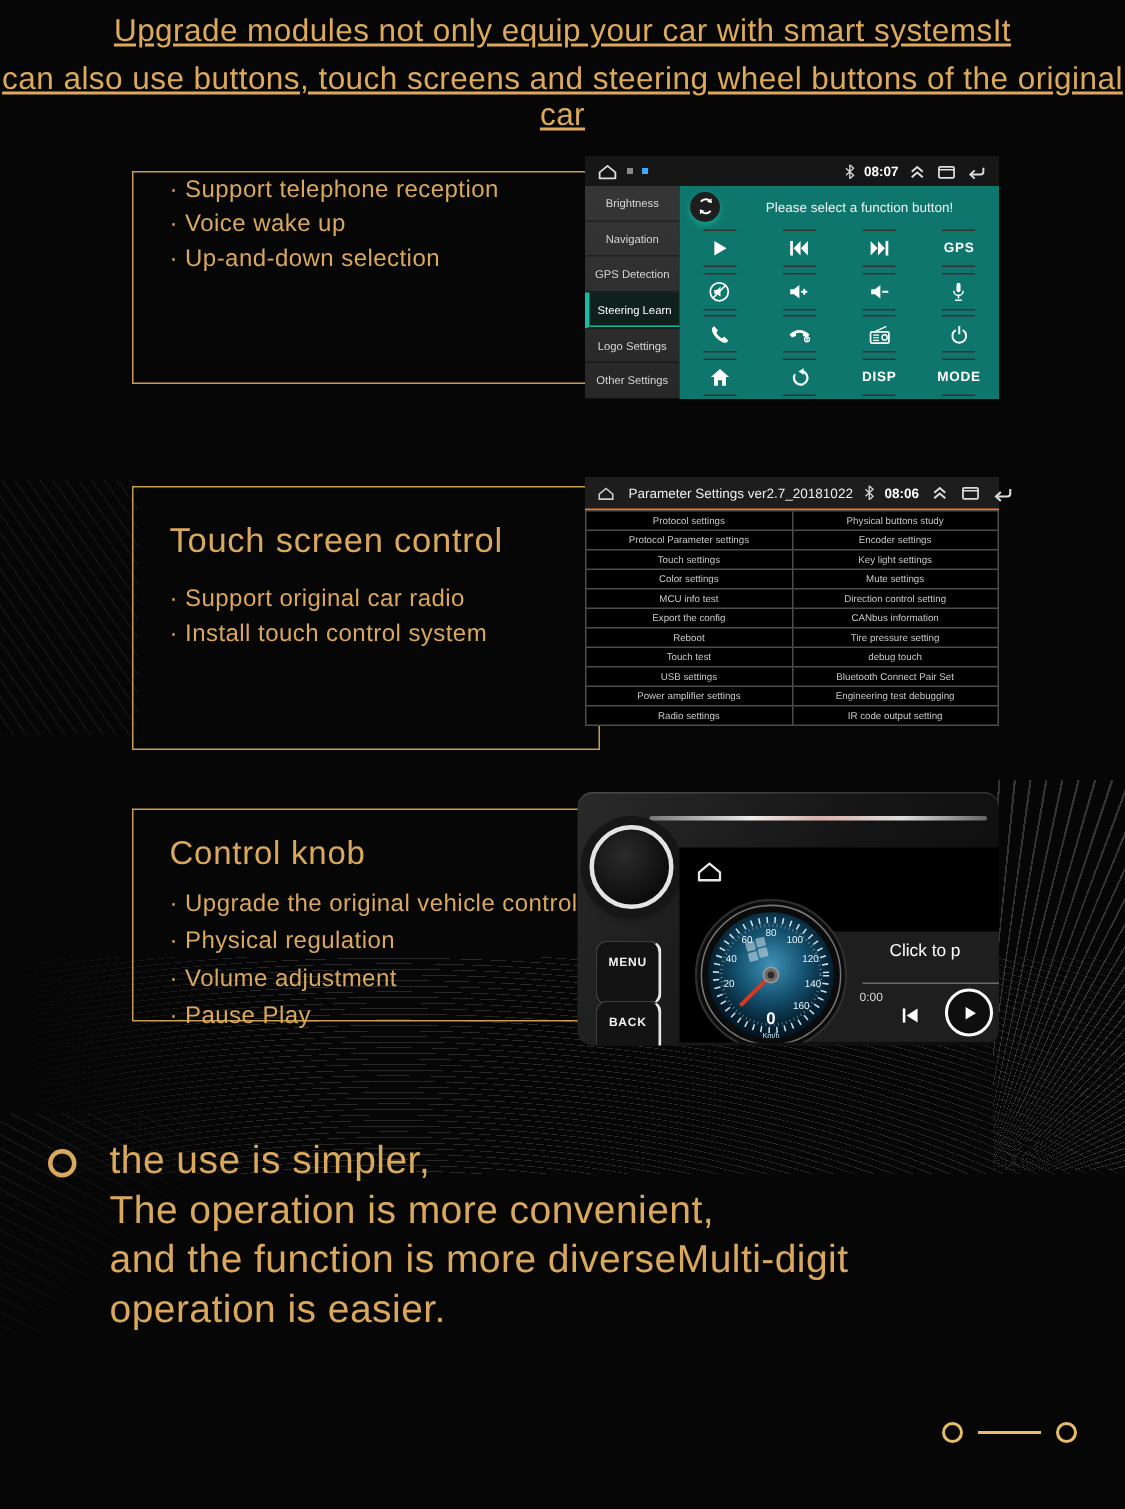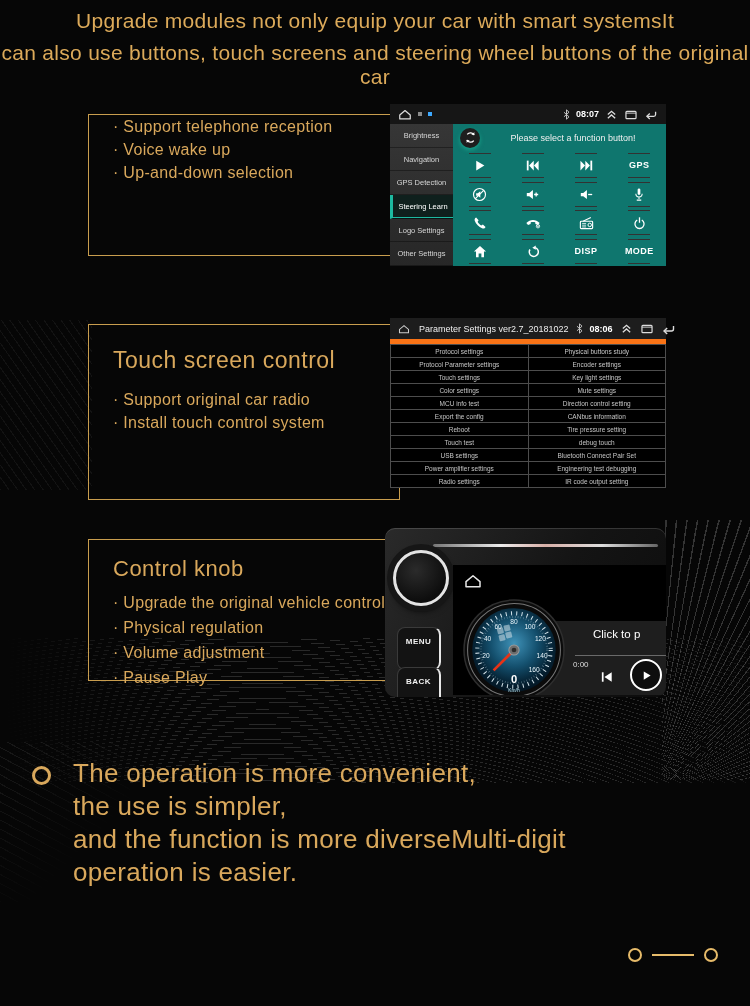--- a/index.html
+++ b/index.html
@@ -1,20 +1,20 @@
 <!DOCTYPE html>
 <html><head>
 <meta charset="utf-8">
 <style>
   html,body{margin:0;padding:0;background:#000;}
   #stage{position:relative;width:750px;height:1006px;background:#060606;overflow:hidden;
          font-family:"Liberation Sans",sans-serif;}
   
   .hdr{position:absolute;top:9px;left:0;right:0;text-align:center;color:#dcaa5a;}
-  .hdr div{font-size:21px;letter-spacing:.3px;}
+  .hdr div{font-size:21px;letter-spacing:.3px;text-decoration:underline;}
   .hdr div+div{margin-top:8px;}
   
   .gbox{position:absolute;left:88px;width:312px;border:1px solid #c89d4e;color:#d9a85c;
         padding:0 0 0 24px;box-sizing:border-box;}
   .gbox h2{font-weight:normal;font-size:23px;margin:22px 0 14px 0;letter-spacing:.5px;}
   .gbox .bl{font-size:16px;line-height:23px;letter-spacing:.3px;}
   #box1{top:114px;height:142px;}
   #box2{top:324px;height:176px;}
   #box3{top:539px;height:142px;}
   #box3 h2{font-size:22px;margin:16px 0 8px 0;}
@@ -51,21 +51,21 @@
   .refresh{width:20px;height:20px;border-radius:50%;background:#1e1e1e;display:flex;align-items:center;
            justify-content:center;box-shadow:0 2px 4px rgba(30,210,170,.5);}
   .prompt{flex:1;text-align:center;color:#f0f0f0;font-size:9px;}
   .s1-grid{flex:1;display:grid;grid-template-columns:repeat(4,1fr);grid-template-rows:repeat(4,1fr);}
   .cell{display:flex;flex-direction:column;align-items:center;justify-content:center;gap:4px;}
   .cell::before,.cell::after{content:"";width:22px;height:1px;background:#323232;}
   .cell .ic{height:15px;display:flex;align-items:center;}
   .cell .tb{font-size:9px;font-weight:bold;color:#fff;letter-spacing:.5px;height:15px;line-height:15px;}
   
   .s2-hdr{height:21px;background:#1d1d1d;display:flex;align-items:center;padding:0 8px;gap:7px;
-          border-bottom:5px solid #f97316;}
+          border-bottom:1px solid #f97316;}
   .s2-title{font-size:9px;color:#ededed;margin-left:-1px;white-space:nowrap;}
   .s2-right{margin-left:auto;display:flex;align-items:center;gap:7px;}
   .s2-table{width:100%;border-collapse:collapse;background:#000;}
   .s2-table td{width:50%;height:12px;border:1px solid #4d4d4d;font-size:6.5px;color:#c6c6c6;
                text-align:center;padding:0;}
   
   #dev{position:absolute;left:385px;top:528px;width:281px;height:169px;border-radius:10px;overflow:hidden;
        background:linear-gradient(120deg,#2a2a2a,#141414 55%,#0c0c0c);
        box-shadow:inset 0 1px 0 rgba(255,255,255,.15);}
   .d-slot{position:absolute;left:48px;right:8px;top:16px;height:3px;border-radius:2px;
@@ -459,22 +459,22 @@
           <circle cx="50" cy="50" r="2.3" fill="#2c2c2c"></circle>
           <text x="50" y="82" fill="#fff" font-size="11" font-weight="bold" text-anchor="middle" font-family="Liberation Sans, sans-serif">0</text>
           <text x="50" y="91" fill="#bfe8f2" font-size="4.8" text-anchor="middle" font-family="Liberation Sans, sans-serif">Km/h</text>
         </svg>
       </div>
     </div>
   </div>
 
   <div class="fb"></div>
   <div class="flines">
+    <div>the use is simpler,</div>
     <div>The operation is more convenient,</div>
-    <div>the use is simpler,</div>
     <div>and the function is more diverseMulti-digit</div>
     <div>operation is easier.</div>
   </div>
 
   <div class="pager">
     <span class="pring"></span>
     <span class="pline"></span>
     <span class="pring"></span>
   </div>
 

